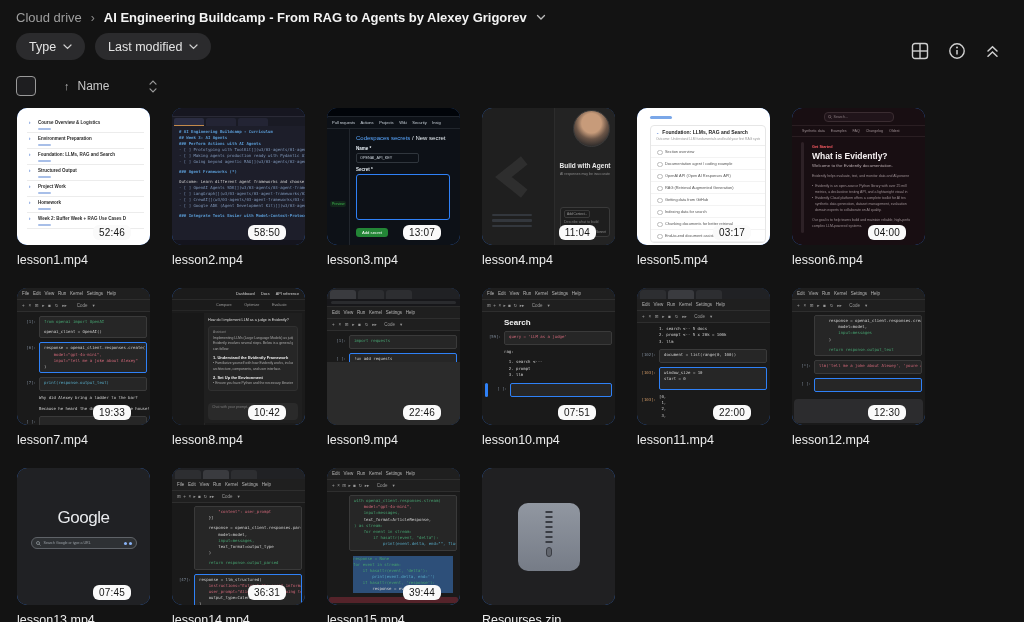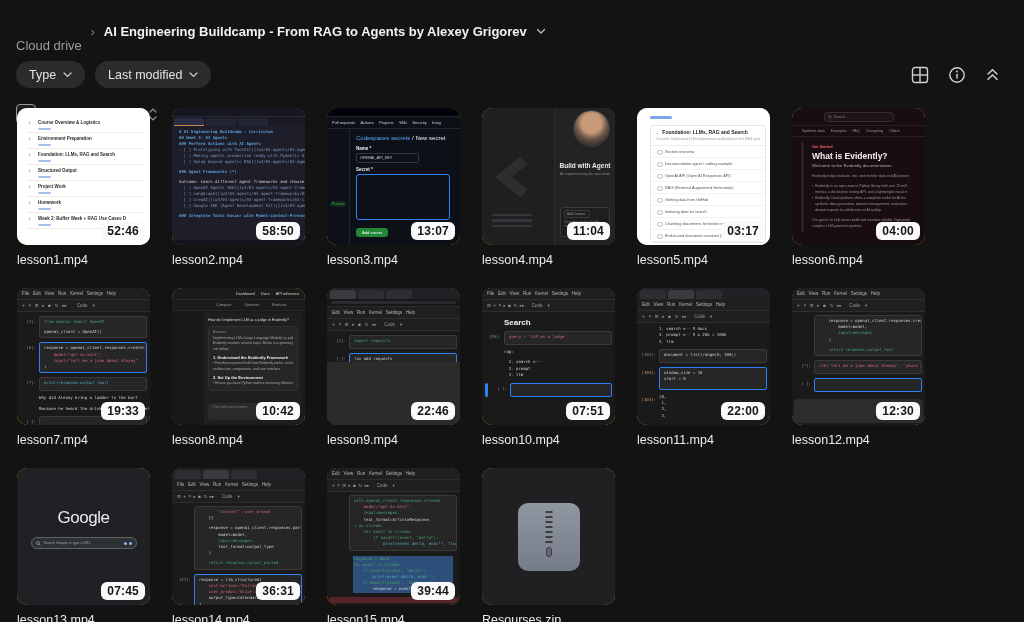--- a/index.html
+++ b/index.html
@@ -1,44 +1,44 @@
 <!DOCTYPE html>
 <html><head>
 <meta charset="utf-8">
 <style>
   html,body{margin:0;padding:0;background:#131313;}
   body{width:1024px;height:622px;position:relative;overflow:hidden;
        font-family:"Liberation Sans",sans-serif;color:#e8e8e8;}
   
   .topbar{display:flex;align-items:center;gap:9px;padding:10px 16px 2px;font-size:13px;}
-  .crumb-root{color:#9e9e9e;cursor:pointer;margin-top:28px;}
+  .crumb-root{color:#9e9e9e;cursor:pointer;}
   .crumb-sep{color:#8a8a8a;font-size:12px;}
   .crumb-title{color:#f3f3f3;font-weight:bold;}
   .svg-caret{display:inline-flex;align-items:center;}
   
-  .filterbar{display:flex;align-items:center;gap:10px;padding:6px 16px 0;}
+  .filterbar{display:flex;align-items:flex-end;gap:10px;padding:6px 16px 0;}
   .chip{background:#2b2b2d;border:none;border-radius:14px;height:27px;display:inline-flex;
         align-items:center;gap:7px;padding:0 13px;font-size:12.5px;color:#e4e4e4;cursor:pointer;
         font-family:"Liberation Sans",sans-serif;}
   .bar-right{margin-left:auto;display:flex;gap:19px;align-items:center;padding-right:8px;}
   .icon-btn{background:none;border:none;padding:0;cursor:pointer;display:flex;}
   
   .listheader{display:flex;align-items:center;padding:16px 16px 0;}
   .checkbox{width:18px;height:18px;border:1.5px solid #9a9a9a;border-radius:4px;background:#1e1e20;cursor:pointer;}
   .lh-arrow{margin-left:28px;color:#b5b5b5;font-size:11px;}
   .lh-name{margin-left:8px;font-size:12px;color:#c7c7c7;cursor:pointer;}
   .lh-sort{margin-left:38px;display:flex;cursor:pointer;}
   
   .grid{position:absolute;top:108px;left:17px;display:grid;grid-template-columns:repeat(6,133px);
         column-gap:22px;align-content:start;}
   .item{margin-bottom:21px;cursor:pointer;}
-  .thumb{width:133px;height:137px;border-radius:10px;background:#eab308;position:relative;overflow:hidden;}
+  .thumb{width:133px;height:137px;border-radius:10px;background:#3b82f6;position:relative;overflow:hidden;}
   .fname{margin-top:8px;font-size:12.5px;color:#ececec;}
-  .badge{position:absolute;right:5px;bottom:5px;background:#fafafa;color:#151515;font-size:12px;
-         font-weight:bold;padding:2px 6px;border-radius:6px;z-index:6;letter-spacing:.2px;}
+  .badge{position:absolute;right:19px;bottom:5px;background:#fafafa;color:#151515;font-size:10px;
+         font-weight:normal;padding:2px 6px;border-radius:6px;z-index:6;letter-spacing:.2px;}
   
   [data-bind-lines]>div{min-height:1em;}
   .cl-head{color:#5a9bd4;font-weight:bold;}
   .cl-code{color:#7e96b8;}
   .cl-white{color:#cfcfcf;}
   .cl-kw{color:#45a16f;}
   .cl-str{color:#ce6677;}
   .cl-fn{color:#56a8c4;}
   
   .t-jp{position:absolute;inset:0;background:#1a1a1a;}

